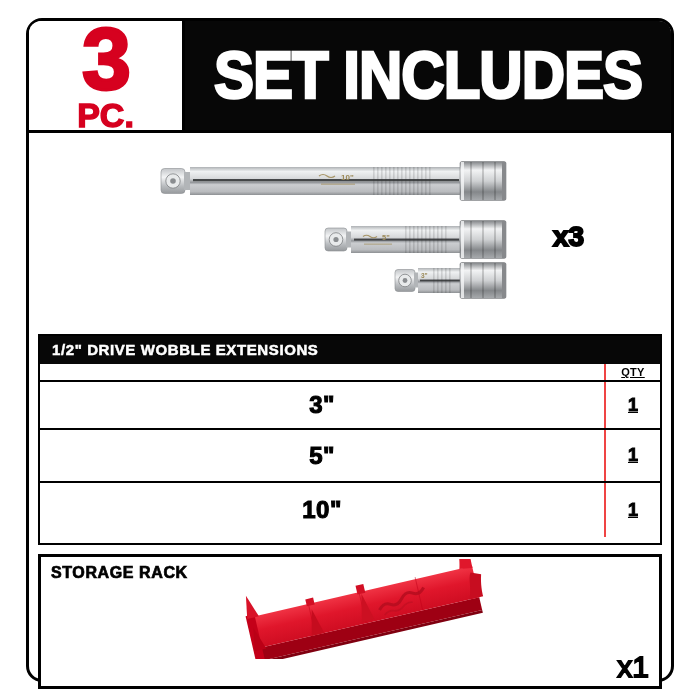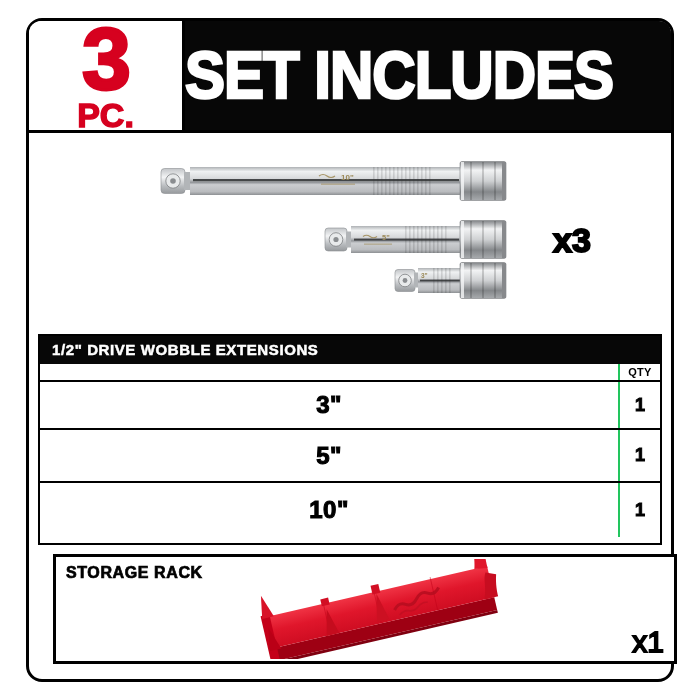--- a/index.html
+++ b/index.html
@@ -25,61 +25,61 @@
   .badge-num{
     color:var(--brand-red);font-weight:bold;font-size:88px;line-height:0.82;
     -webkit-text-stroke:3px var(--brand-red);letter-spacing:-2px;margin-top:4px;
   }
   .badge-unit{
     color:var(--brand-red);font-weight:bold;font-size:34px;line-height:1;
     -webkit-text-stroke:1.4px var(--brand-red);margin-top:2px;letter-spacing:0;
   }
   .banner{
     flex:1;background:var(--banner-black);border-top-right-radius:12px;
-    display:flex;align-items:center;justify-content:flex-start;overflow:hidden;
+    display:flex;align-items:center;justify-content:center;overflow:hidden;
   }
   .banner-title{
     color:#fff;font-weight:bold;font-size:60px;letter-spacing:-1px;
     -webkit-text-stroke:2.4px #fff;transform:scaleY(1.12);white-space:nowrap;
   }
 
   .body{position:relative;height:543px;}
 
   .tools-svg{position:absolute;left:76px;top:12px;width:520px;height:160px;}
   .mult{
     position:absolute;color:#000;font-weight:bold;line-height:1;white-space:nowrap;
   }
-  .x3{left:524px;top:90px;font-size:34px;-webkit-text-stroke:2px #000;}
+  .x3{left:524px;top:90px;font-size:28px;-webkit-text-stroke:2px #000;}
 
   .spec-table{
     position:absolute;left:9px;top:201px;width:624px;height:211px;
     border:2px solid #000;background:#fff;
   }
   .spec-header{
     height:28px;background:var(--banner-black);color:#fff;font-weight:bold;
     font-size:15px;line-height:28px;padding-left:12px;letter-spacing:.6px;
     -webkit-text-stroke:.5px #fff;
   }
   .spec-qty-row{height:18px;border-bottom:2px solid #000;position:relative;}
-  .qty-col{width:42px;border-left:2px solid #22c55e;height:100%;
-    display:flex;align-items:center;justify-content:center;}
+  .qty-col{width:56px;border-left:2px solid #ef4444;height:100%;
+    display:flex;align-items:center;justify-content:center;text-decoration:underline;}
   .spec-qty-row .qty-col{position:absolute;right:0;top:0;}
   .qty-head{font-size:11px;font-weight:bold;letter-spacing:.3px;}
   .spec-row{display:flex;border-bottom:2px solid #000;}
   .spec-row:nth-of-type(3){height:48px;}
   .spec-row:nth-of-type(4){height:53px;}
   .spec-row:nth-of-type(5){height:54px;border-bottom:none;}
   .size-cell{
     flex:1;display:flex;align-items:center;justify-content:center;
     font-size:24px;font-weight:bold;-webkit-text-stroke:1.1px #000;letter-spacing:.5px;
   }
   .qty-val{font-size:18px;font-weight:bold;-webkit-text-stroke:1px #000;}
 
   .storage-box{
-    position:absolute;left:24px;top:421px;width:624px;height:110px;
+    position:absolute;left:9px;top:421px;width:624px;height:135px;
     border:3px solid #000;background:#fff;
   }
   .storage-title{
     position:absolute;left:10px;top:7px;font-size:16px;font-weight:bold;
     letter-spacing:.6px;-webkit-text-stroke:.7px #000;
   }
   .rack-svg{position:absolute;left:200px;top:2px;width:250px;height:100px;}
   .x1{position:absolute;right:10px;bottom:4px;font-size:30px;-webkit-text-stroke:1.8px #000;
       font-weight:normal;line-height:1;}
 </style>

